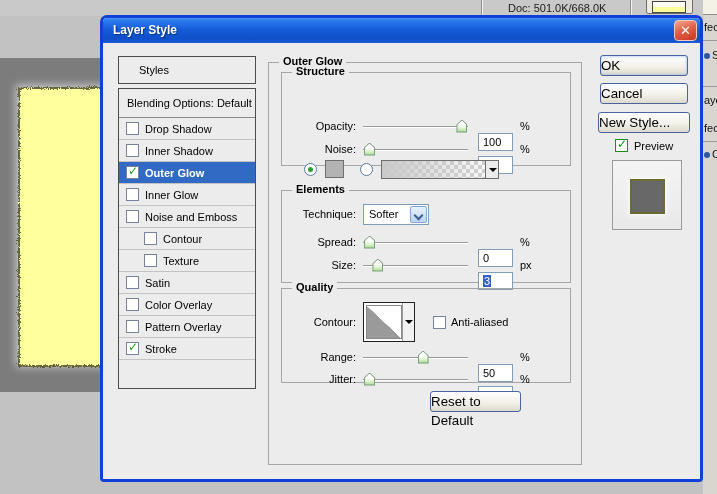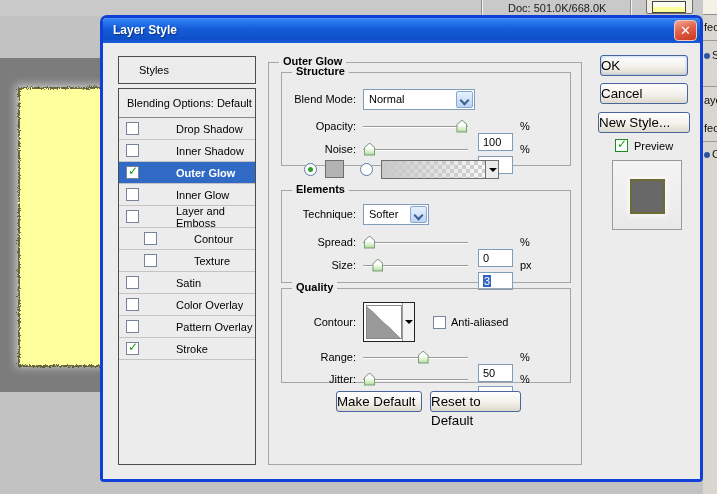--- a/index.html
+++ b/index.html
@@ -25,23 +25,23 @@
   .dialog { position:absolute; left:100px; top:15px; width:603px; height:467px; border:3px solid #1040d8; border-radius:7px 7px 4px 4px; background:#ececec; }
   .titlebar { height:25px; background:linear-gradient(180deg,#5898f5 0%,#2f80f2 6%,#155bd9 45%,#0f4fc8 85%,#1a5fd8 100%); border-radius:4px 4px 0 0; position:relative; }
   .title-text { position:absolute; left:10px; top:5px; color:#fff; font-weight:bold; font-size:12px; text-shadow:1px 1px 1px #0a3380; }
   .close-btn { position:absolute; right:3px; top:2px; width:23px; height:21px; border:1px solid #f3c9bd; border-radius:4px;
     background:linear-gradient(160deg,#f3a893 0%,#e2614b 45%,#c8371d 100%); color:#fff; font-weight:bold; font-size:13px; text-align:center; line-height:19px; cursor:pointer; }
 
   .client { position:absolute; left:0; top:25px; width:597px; height:436px; background:#ececec; }
 
   
   .styles-header { position:absolute; left:15px; top:13px; width:138px; height:28px; border:1px solid #4c4c4c; background:#ececec; line-height:26px; padding-left:20px; }
-  .list-box { position:absolute; left:15px; top:45px; width:138px; height:377px; border:1px solid #4c4c4c; background:#ececec; }
+  .list-box { position:absolute; left:15px; top:45px; width:138px; height:301px; border:1px solid #4c4c4c; background:#ececec; }
   .blending-row { height:29px; line-height:28px; padding-left:8px; border-bottom:1px solid #888; }
-  .style-row { height:22px; display:flex; align-items:center; border-bottom:1px solid #c3c3c3; padding-left:7px; position:relative;gap:31px; }
+  .style-row { height:22px; display:flex; align-items:center; border-bottom:1px solid #c3c3c3; padding-left:7px; position:relative; }
   .style-row.indent { padding-left:25px; }
   .style-row.selected { background:#316ac5; }
   .style-row.selected .row-label { color:#fff; font-weight:bold; }
   .row-label { margin-left:6px; }
   .cbx { width:13px; height:13px; background:#fff; border:1px solid #76839a; position:relative; flex:0 0 13px; }
   .cbx .mark { display:none; position:absolute; left:1px; top:-3px; color:#0f9c0f; font-weight:bold; font-size:12px; }
   .style-row.checked .cbx .mark { display:block; }
 
   
   .main-box { position:absolute; left:165px; top:19px; width:314px; height:403px; border:1px solid #a5a5a5; }
@@ -174,21 +174,21 @@
             <span class="mark">✓</span>
           </span>
         <span class="row-label">Outer Glow</span>
       </div>
       <div class="style-row">
         <span class="cbx"></span>
         <span class="row-label">Inner Glow</span>
       </div>
       <div class="style-row">
         <span class="cbx"></span>
-        <span class="row-label">Layer and Emboss</span>
+        <span class="row-label">Noise and Emboss</span>
       </div>
       <div class="style-row indent">
         <span class="cbx"></span>
         <span class="row-label">Contour</span>
       </div>
       <div class="style-row indent">
         <span class="cbx"></span>
         <span class="row-label">Texture</span>
       </div>
       <div class="style-row">
@@ -210,29 +210,20 @@
         <span class="row-label">Stroke</span>
       </div>
     </div>
 
     <div class="main-box">
       <span class="legend">Outer Glow</span>
 
       <div class="fieldset fs-structure">
         <span class="legend">Structure</span>
 
-        <div class="row" style="top:15px">
-          <span class="lbl">Blend Mode:</span>
-          <div class="combo" style="width:112px">
-            <span class="val">Normal</span>
-            <span class="arrow-btn">
-                <span class="chev"></span>
-              </span>
-          </div>
-        </div>
 
         <div class="row" style="top:42px">
           <span class="lbl">Opacity:</span>
           <div class="slider">
             <div class="track"></div>
             <div class="thumb" style="left:89%"></div>
           </div>
           <div class="num-box"><span>100</span></div>
           <span class="unit">%</span>
         </div>
@@ -322,21 +313,20 @@
           <span class="lbl">Jitter:</span>
           <div class="slider">
             <div class="track"></div>
             <div class="thumb" style="left:1%"></div>
           </div>
           <div class="num-box"><span>0</span></div>
           <span class="unit">%</span>
         </div>
       </div>
 
-      <button class="btn def-btn mk-def">Make Default</button>
       <button class="btn def-btn rs-def">Reset to Default</button>
     </div>
 
     <button class="btn act-btn ok-btn">OK</button>
     <button class="btn act-btn cancel-btn">Cancel</button>
     <button class="btn act-btn newstyle-btn">New Style...</button>
 
     <div class="preview-wrap">
       <span class="cbx">
           <span class="mark">✓</span>

